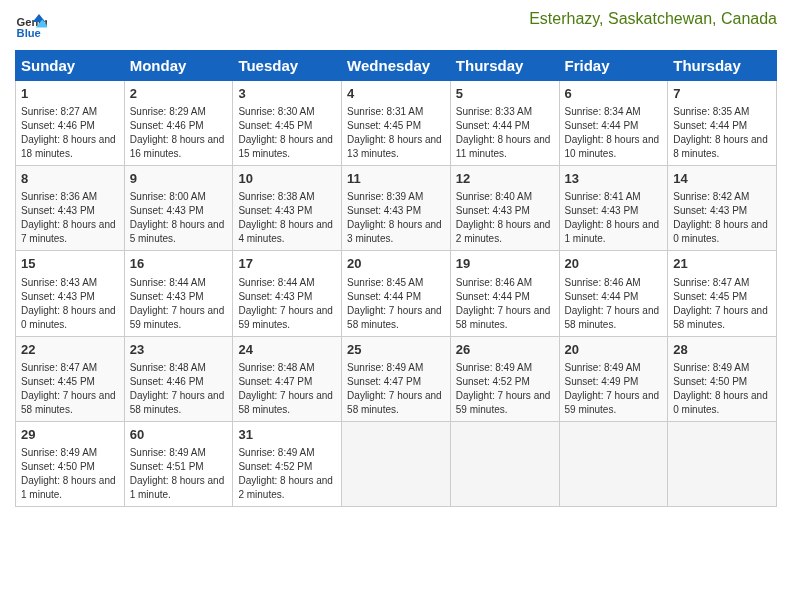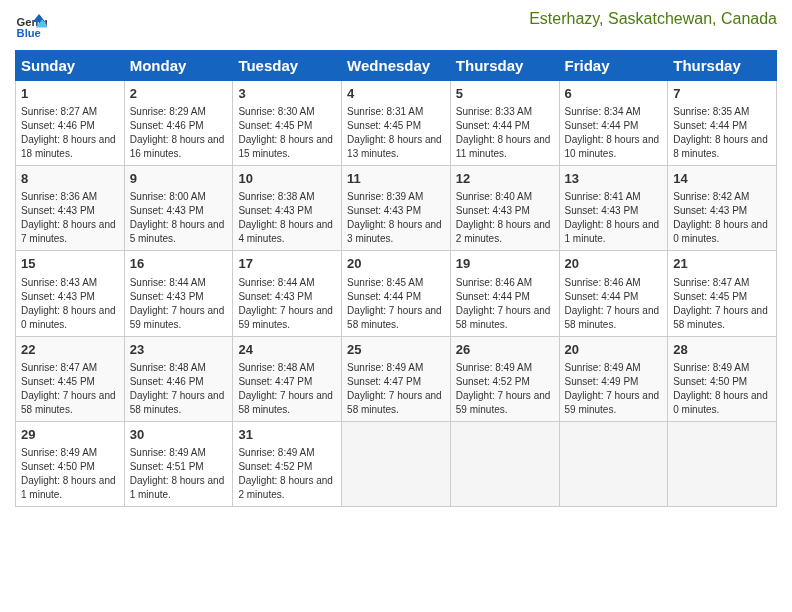--- a/index.html
+++ b/index.html
@@ -283,21 +283,21 @@
         </td>
       </tr>
       <tr>
         <td>
           <span class="day-number">29</span>
           <div>Sunrise: 8:49 AM</div>
           <div>Sunset: 4:50 PM</div>
           <div>Daylight: 8 hours and 1 minute.</div>
         </td>
         <td>
-          <span class="day-number">30</span>
+          <span class="day-number">60</span>
           <div>Sunrise: 8:49 AM</div>
           <div>Sunset: 4:51 PM</div>
           <div>Daylight: 8 hours and 1 minute.</div>
         </td>
         <td>
           <span class="day-number">31</span>
           <div>Sunrise: 8:49 AM</div>
           <div>Sunset: 4:52 PM</div>
           <div>Daylight: 8 hours and 2 minutes.</div>
         </td>

